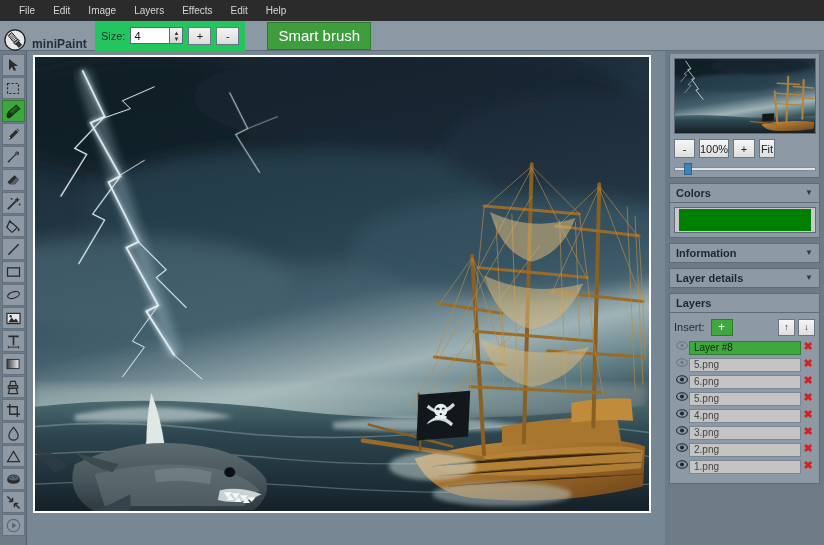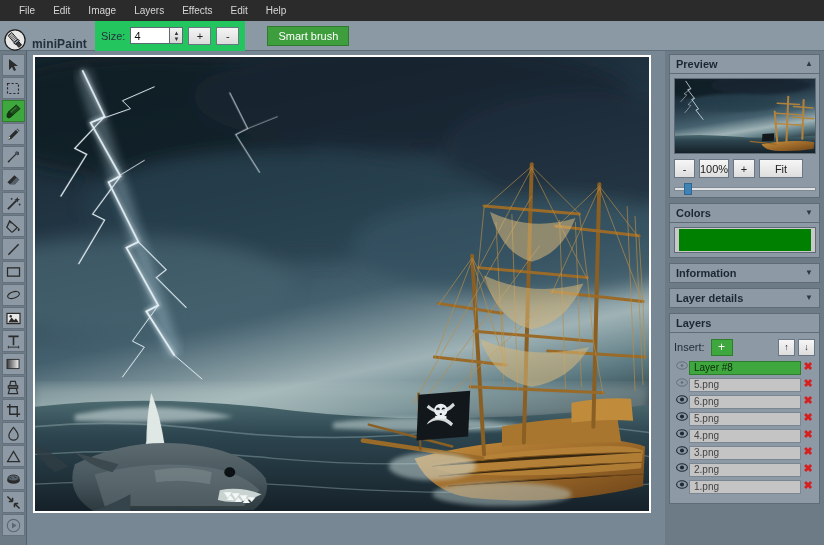--- a/index.html
+++ b/index.html
@@ -51,22 +51,22 @@
     background:linear-gradient(#f2f2f2,#d6d6d6);
     display:flex; flex-direction:column; align-items:center; justify-content:center;
   }
   .spinner span { font-size:6px; line-height:6px; color:#333; }
   .tb-btn {
     min-width:23px; height:18px; border:1px solid #6a7782;
     background:linear-gradient(#f4f4f4,#dcdcdc); font-size:11px; color:#222;
     display:flex; align-items:center; justify-content:center; cursor:pointer;
   }
   #smart-brush-btn {
-    height:20px; background:#3e9e3e; border:1px solid #2e7a2e; color:#fff;
-    font-size:11px; padding:0 10px; margin-left:22px;
+    height:28px; background:#3e9e3e; border:1px solid #2e7a2e; color:#fff;
+    font-size:15px; padding:0 10px; margin-left:22px;
     display:flex; align-items:center; cursor:pointer;
   }
 
   
   #tools {
     position:absolute; left:0; top:51px; width:27px; height:494px;
     background:#6d7b87; border-right:1px solid #55626d;
     padding-top:3px;
   }
   .tool {
@@ -109,21 +109,21 @@
   }
   #zoom-row { display:flex; gap:4px; margin-top:5px; }
   .zoom-btn {
     height:19px; border:1px solid #6a7782; background:linear-gradient(#f6f6f6,#dedede);
     font-size:11px; color:#222; display:flex; align-items:center; justify-content:center;
     cursor:pointer; flex:0 0 auto;
   }
   #zoom-minus { width:21px; }
   #zoom-level { width:30px; }
   #zoom-plus { width:22px; }
-  #zoom-fit { width:44px; }
+  #zoom-fit { width:16px; }
   #zoom-slider {
     position:relative; margin-top:5px; height:10px;
   }
   #slider-track {
     position:absolute; top:4px; left:0; width:142px; height:4px;
     background:#e3e3e3; border:1px solid #7d8a95;
   }
   #slider-handle {
     position:absolute; top:0; left:10px; width:8px; height:12px;
     background:#3f83b5; border:1px solid #2d6690;
@@ -528,24 +528,20 @@
         </g>
 
         <rect width="618" height="458" fill="none"></rect>
       </svg>
     </div>
   </div>
 
   <div id="right">
 
     <div class="panel">
-      <div class="panel-head">
-        <span class="panel-title">Preview</span>
-        <span class="arrow">▲</span>
-      </div>
       <div class="panel-body">
         <div id="preview-thumb">
           <svg viewBox="0 0 618 458" preserveAspectRatio="none" width="140" height="74">
             <rect width="618" height="458" fill="url(#sky)"></rect>
             <g filter="url(#blur9)" opacity="0.75">
               <ellipse cx="120" cy="60" rx="190" ry="62" fill="#101b23"></ellipse>
               <ellipse cx="380" cy="40" rx="220" ry="55" fill="#16242e"></ellipse>
               <ellipse cx="260" cy="150" rx="210" ry="55" fill="#28404d"></ellipse>
             </g>
             <ellipse cx="215" cy="356" rx="290" ry="60" fill="url(#glow)"></ellipse>

